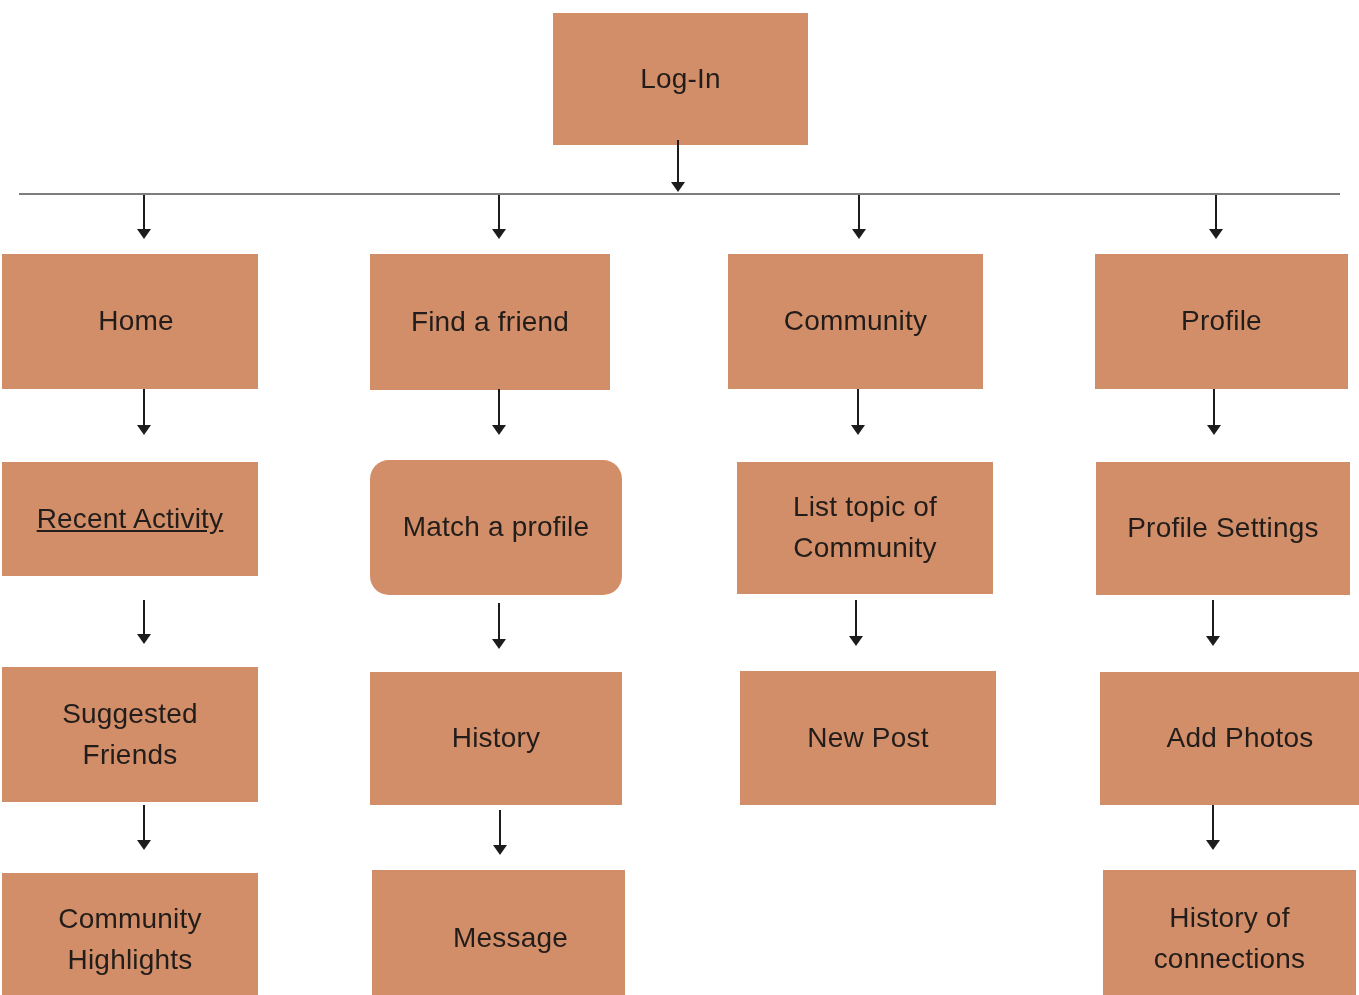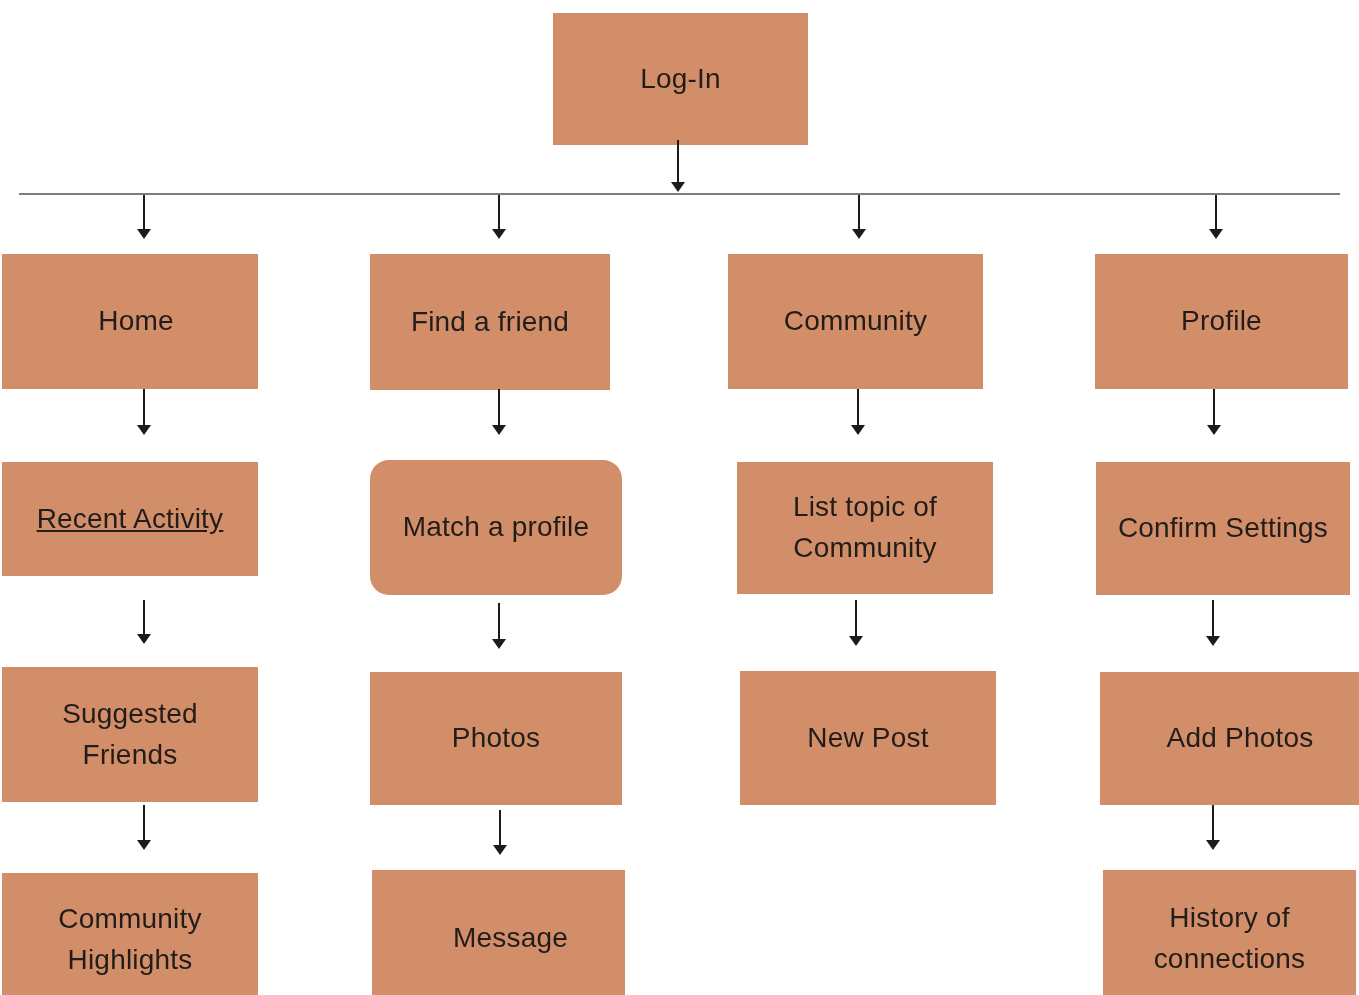--- a/index.html
+++ b/index.html
@@ -104,21 +104,21 @@
   <div class="node" style="left:370px; top:242px; width:240px; height:136px;">Find a friend</div>
   <div class="arrow" style="left:492px; top:389px; height:46px;">
       <div class="shaft"></div>
       <div class="head"></div>
     </div>
   <div class="node" style="left:370px; top:448px; width:252px; height:135px;border-radius:19px;">Match a profile</div>
   <div class="arrow" style="left:492px; top:603px; height:46px;">
       <div class="shaft"></div>
       <div class="head"></div>
     </div>
-  <div class="node" style="left:370px; top:660px; width:252px; height:133px;">Photos</div>
+  <div class="node" style="left:370px; top:660px; width:252px; height:133px;">History</div>
   <div class="arrow" style="left:493px; top:810px; height:45px;">
       <div class="shaft"></div>
       <div class="head"></div>
     </div>
   <div class="node" style="left:372px; top:858px; width:253px; height:137px;padding-left:24px;">Message</div>
 
   <div class="node" style="left:728px; top:242px; width:255px; height:135px;">Community</div>
   <div class="arrow" style="left:851px; top:389px; height:46px;">
       <div class="shaft"></div>
       <div class="head"></div>
@@ -129,21 +129,21 @@
       <div class="shaft"></div>
       <div class="head"></div>
     </div>
   <div class="node" style="left:1095px; top:242px; width:253px; height:135px;">Profile</div>
 
   <div class="node" style="left:740px; top:659px; width:256px; height:134px;">New Post</div>
   <div class="arrow" style="left:1207px; top:389px; height:46px;">
       <div class="shaft"></div>
       <div class="head"></div>
     </div>
-  <div class="node" style="left:1096px; top:450px; width:254px; height:133px;">Confirm Settings</div>
+  <div class="node" style="left:1096px; top:450px; width:254px; height:133px;">Profile Settings</div>
   <div class="arrow" style="left:1206px; top:600px; height:46px;">
       <div class="shaft"></div>
       <div class="head"></div>
     </div>
   <div class="node" style="left:1100px; top:660px; width:280px; height:133px;">Add Photos</div>
   <div class="arrow" style="left:1206px; top:805px; height:45px;">
       <div class="shaft"></div>
       <div class="head"></div>
     </div>
   <div class="node" style="left:1103px; top:858px; width:253px; height:137px;text-align:center;">History of

